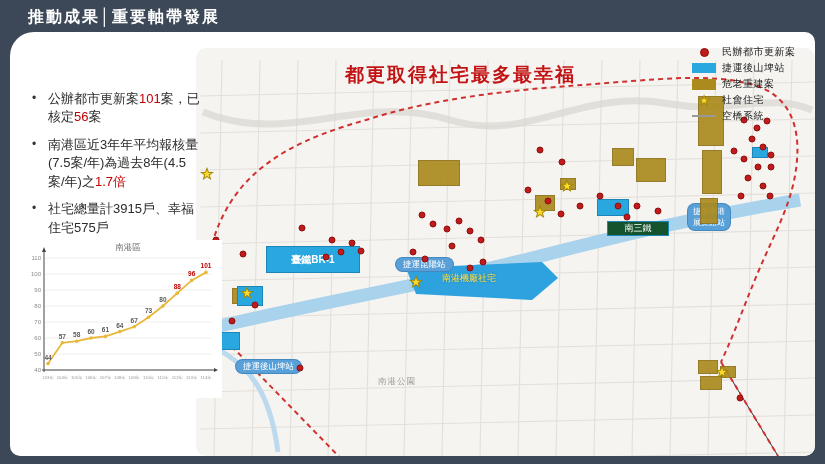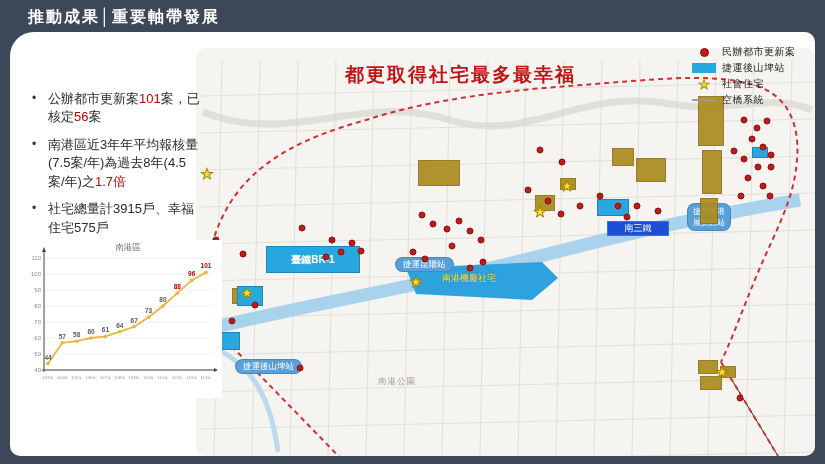--- a/index.html
+++ b/index.html
@@ -22,21 +22,21 @@
   .map-star { position:absolute; font-size:15px; line-height:15px; color:#ffd92b;
               -webkit-text-stroke:0.8px #9c8400; text-shadow:0 0 1px #9c8400; transform:translate(-50%,-50%); }
 
   .capsule { position:absolute; background:#5aa0d8; color:#fff; font-size:8.5px; line-height:13px;
              padding:0 7px; border-radius:8px; white-space:nowrap; box-shadow:0 0 0 1px #4488c0; }
   .capsule.two { border-radius:7px; line-height:11px; padding:2px 5px; text-align:center; font-size:8px; }
   .capsule.two span { display:block; }
 
   .blue-area { position:absolute; background:#29a8e0; color:#fff; font-weight:bold; font-size:10px;
                display:flex; align-items:center; justify-content:center; border:1px solid #1d86b8; }
-  .blue-bar  { position:absolute; background:#1d4ed8; color:#fff; font-size:9px;
+  .blue-bar  { position:absolute; background:#14532d; color:#fff; font-size:9px;
                display:flex; align-items:center; justify-content:center; border:1px solid #1d86b8; }
   .yellow-label { position:absolute; color:#ffe34a; font-size:9px; font-weight:normal; text-shadow:0 0 2px #1b6fa0; white-space:nowrap; }
   .gray-label   { position:absolute; color:#9a968e; font-size:8.5px; letter-spacing:1px; white-space:nowrap; }
 
   
   #legend { position:absolute; left:676px; top:12px; width:126px; }
   .lrow { display:flex; align-items:center; height:16px; }
   .lic { width:36px; display:flex; align-items:center; justify-content:center; }
   .llab { font-size:10px; color:#222; letter-spacing:.5px; }
   .dot-ic  { width:9px; height:9px; border-radius:50%; background:#c01b1b; border:1px solid #8e0f0f; }
@@ -206,20 +206,26 @@
       <span class="llab">民辦都市更新案</span>
       </div>
     <div class="lrow">
       <span class="lic">
           <span class="brect-ic"></span>
         </span>
       <span class="llab">捷運後山埤站</span>
       </div>
     <div class="lrow">
       <span class="lic">
+          <span class="orect-ic"></span>
+        </span>
+      <span class="llab">危老重建案</span>
+      </div>
+    <div class="lrow">
+      <span class="lic">
           <span class="star-ic">★</span>
         </span>
       <span class="llab">社會住宅</span>
       </div>
     <div class="lrow">
       <span class="lic">
           <span class="line-ic"></span>
         </span>
       <span class="llab">空橋系統</span>
       </div>

